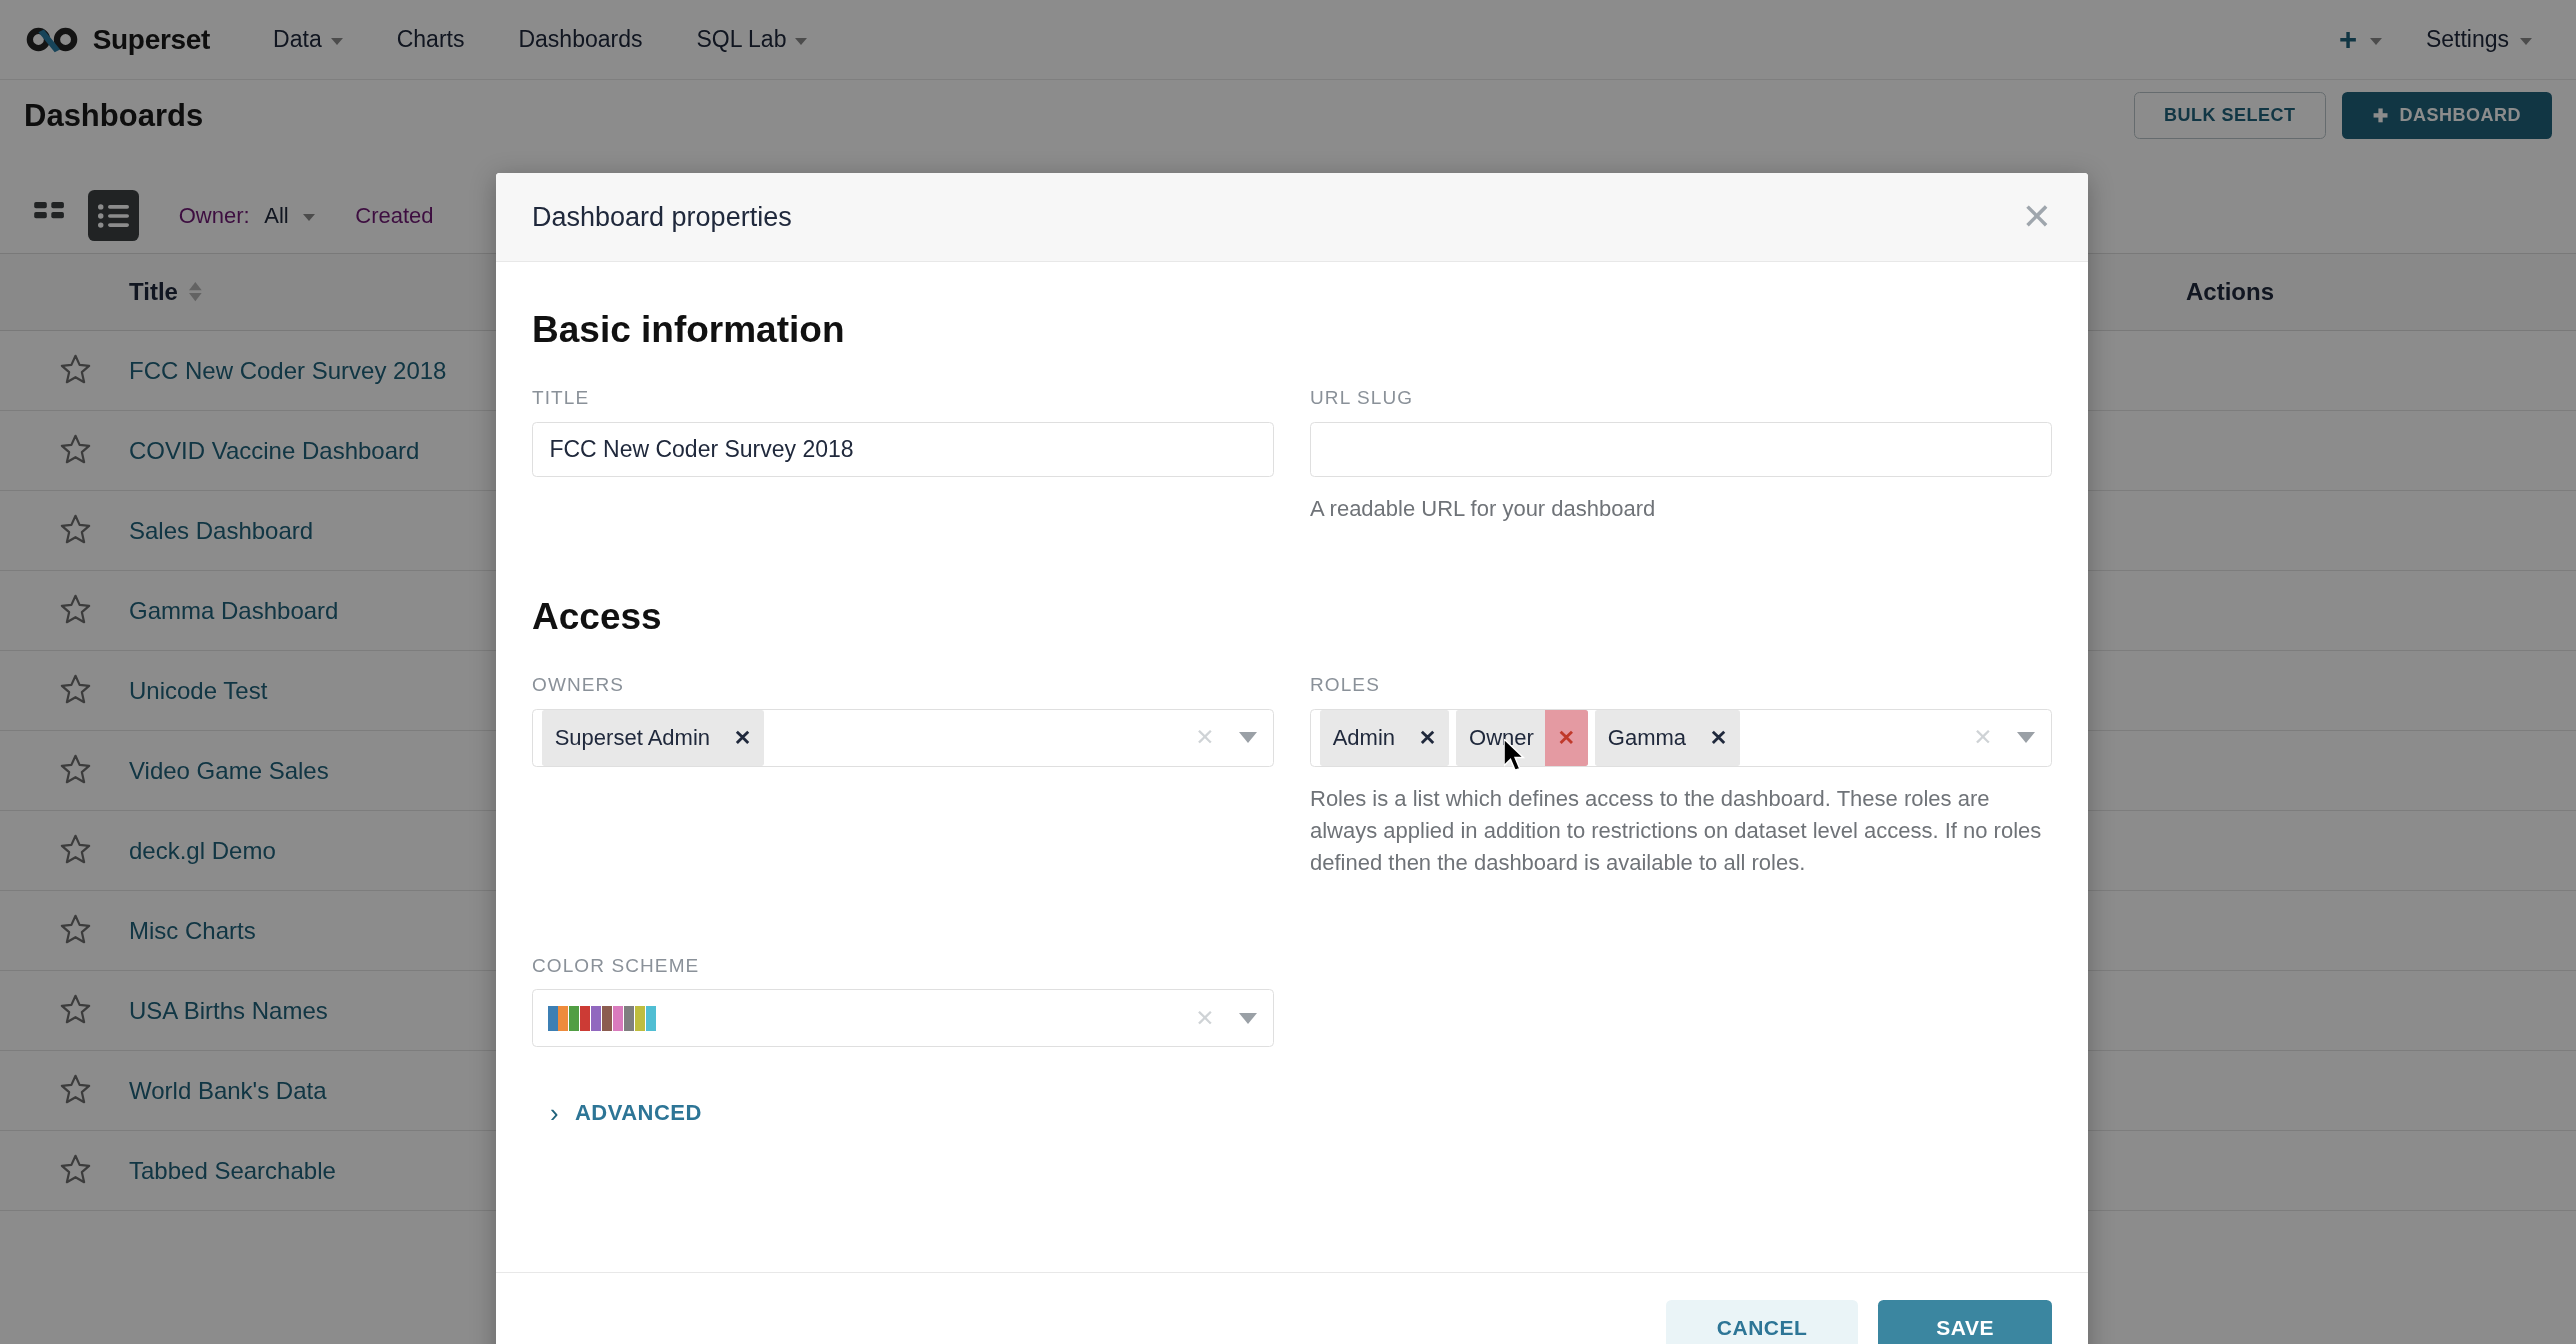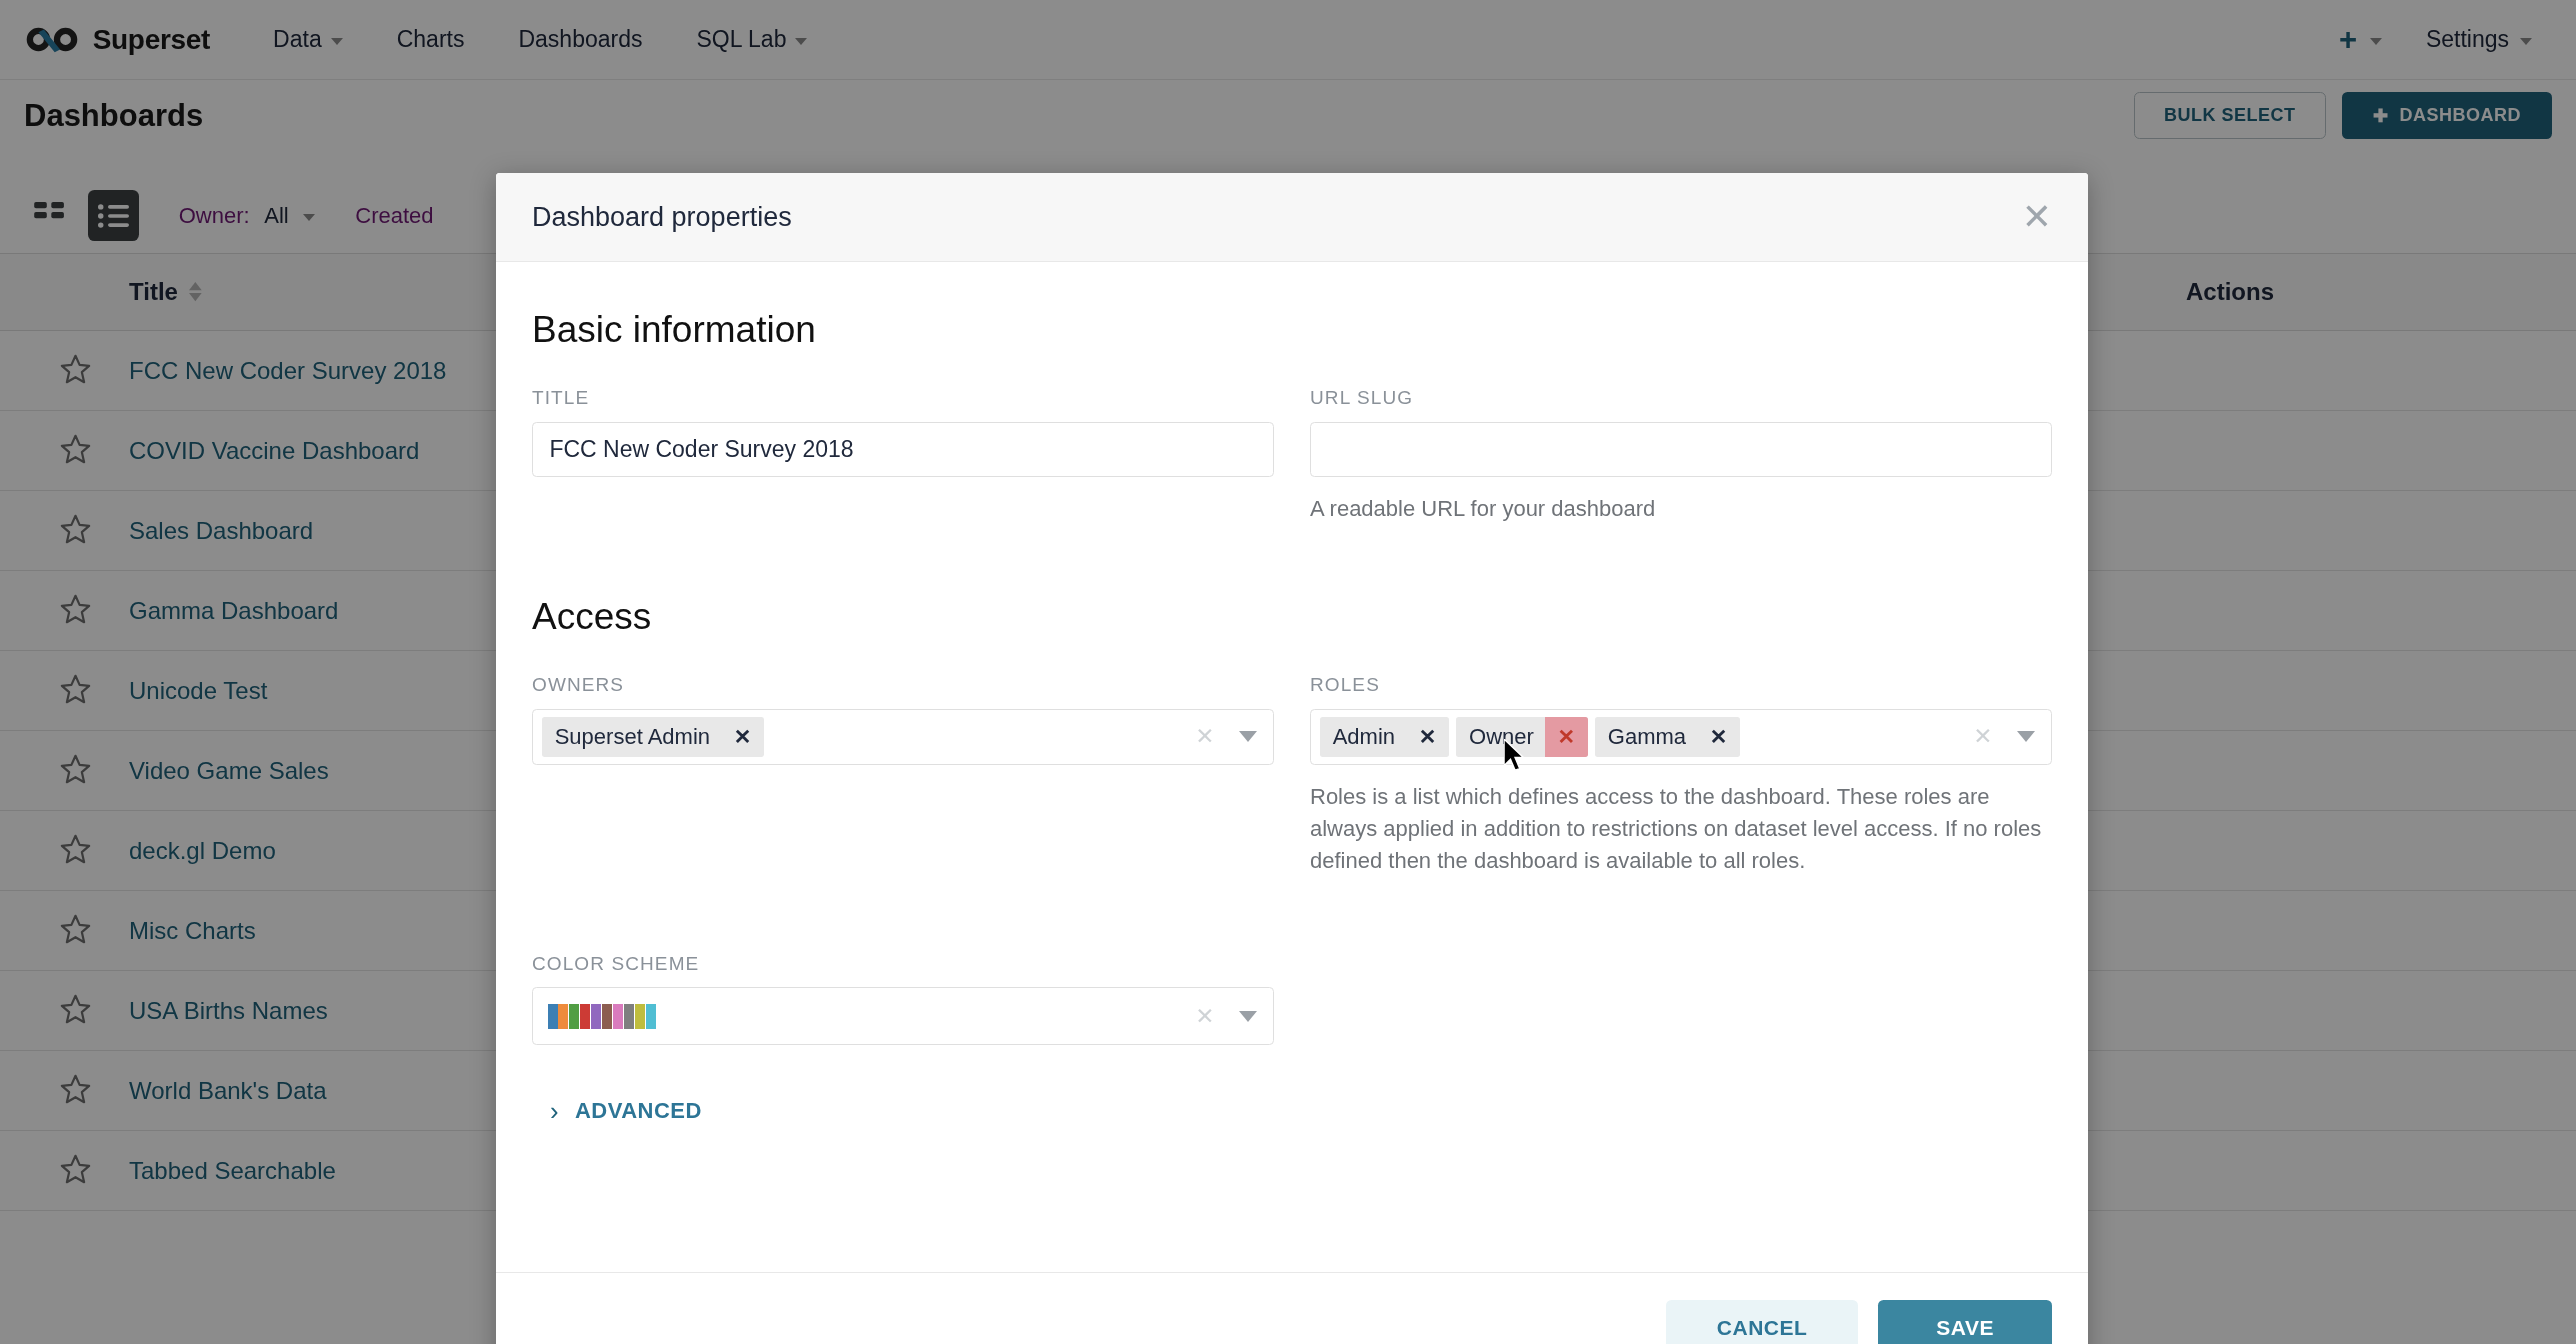--- a/index.html
+++ b/index.html
@@ -105,42 +105,42 @@
     display: flex; align-items: center; padding: 0 36px;
   }
   .modal-title { font-size: 27px; color: #20293c; }
   .modal-close {
     margin-left: auto; font-size: 36px; color: #9fa6ad; cursor: pointer;
     line-height: 1; font-weight: 300; background: none; border: none;
     font-family: "Liberation Sans", sans-serif;
   }
   .modal-body { flex: 1; padding: 47px 36px 0 36px; overflow: hidden; }
 
-  .section-h { font-size: 37px; color: #111; font-weight: normal; margin-bottom: 36px; }
+  .section-h { font-size: 37px; color: #111; font-weight: bold; margin-bottom: 36px; }
   .grid2 { display: grid; grid-template-columns: 1fr 1fr; column-gap: 36px; }
   .field-label {
     font-size: 19px; color: #8a9199; letter-spacing: 1.1px; margin-bottom: 12.7px;
   }
   .text-input {
     width: 100%; height: 55px; border: 0.9px solid #dfdfdf; border-radius: 4.5px;
     padding: 0 16.4px; font-size: 23px; color: #20293c; background: #fff;
     font-family: "Liberation Sans", sans-serif;
   }
   .helper {
     font-size: 22px; color: #6f7378; line-height: 1.45; margin-top: 16.4px; max-width: 728px;
   }
 
   
   .select-box {
     width: 100%; min-height: 56px; border: 0.9px solid #dfdfdf; border-radius: 4.5px;
     background: #fff; display: flex; align-items: center; padding: 0 11px 0 9px; gap: 7.3px;
   }
   .tag {
     display: inline-flex; align-items: center; background: #e8e8e8;
-    border-radius: 2.7px; height: 40px; overflow: hidden;
+    border-radius: 2.7px; height: 56px; overflow: hidden;
   }
   .tag-label { font-size: 22px; color: #20293c; padding: 0 11px 0 12.7px; }
   .tag-x {
     font-size: 21px; font-weight: bold; color: #20293c; cursor: pointer;
     padding: 0 12.7px; height: 100%; display: flex; align-items: center;
   }
   .tag-x.hovered { background: #e49aa2; color: #c0392b; }
   .select-tools { margin-left: auto; display: flex; align-items: center; gap: 24px; padding-right: 5.5px; }
   .sel-clear { font-size: 23px; color: #cfd3d6; cursor: pointer; }
   .sel-caret {

